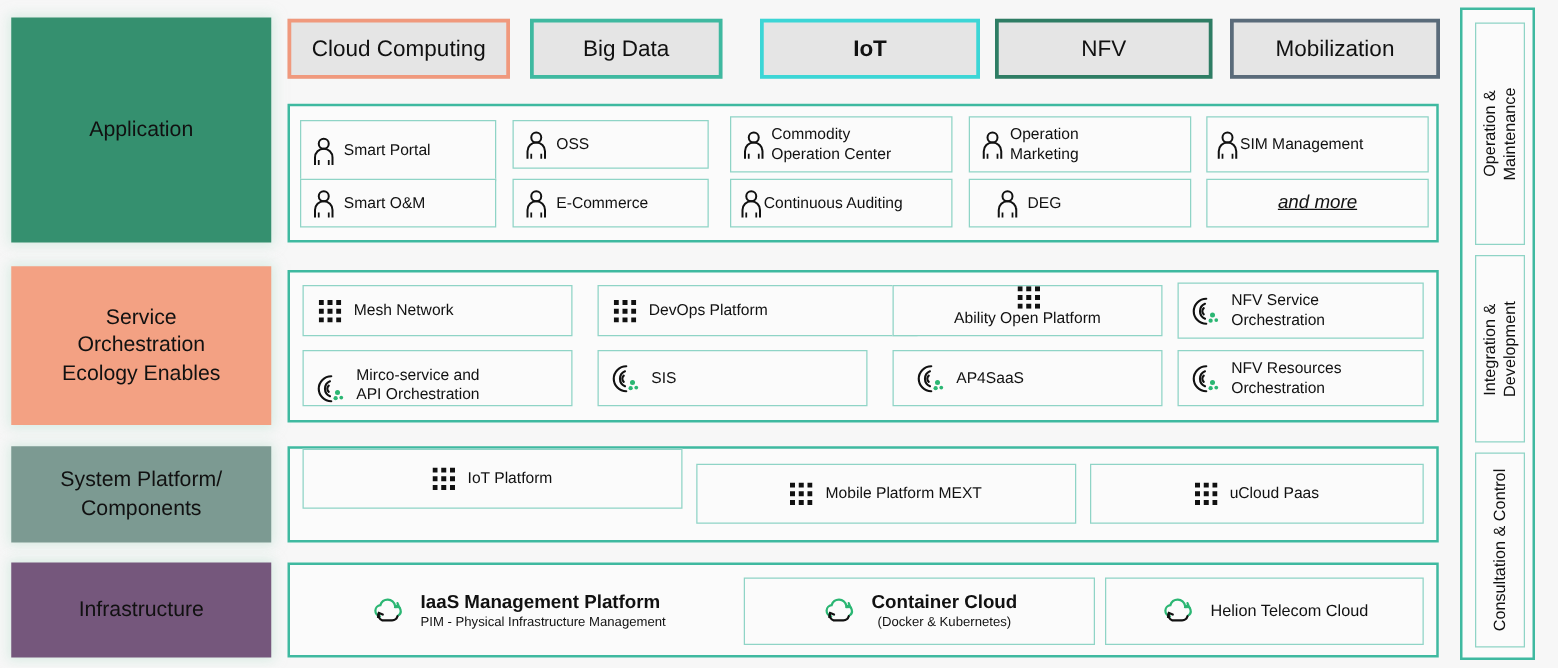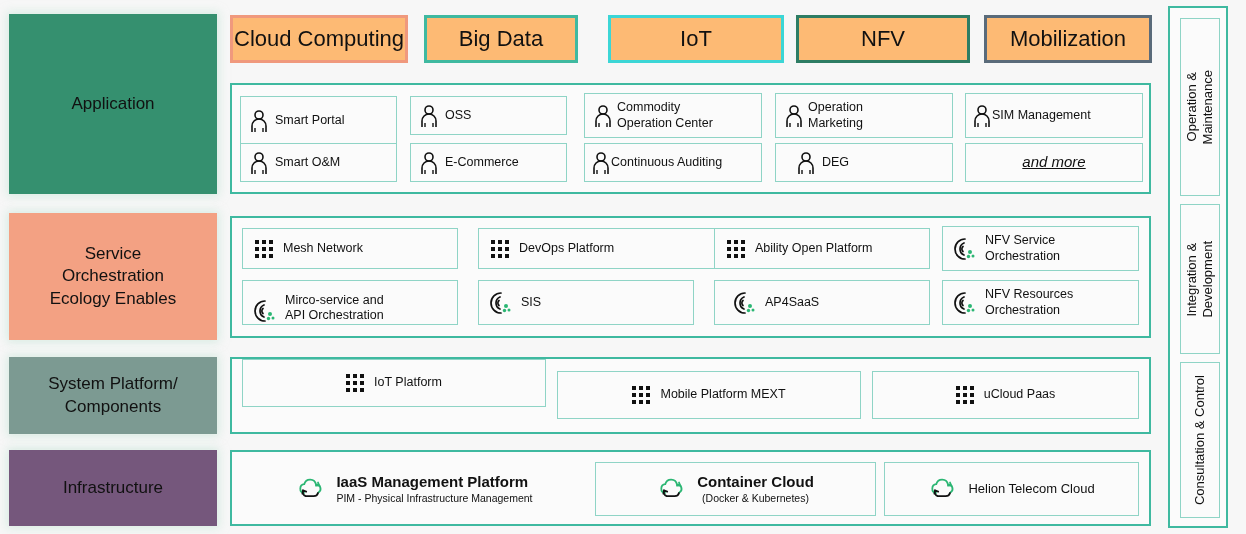--- a/index.html
+++ b/index.html
@@ -35,23 +35,23 @@
     display: flex; align-items: center;
     font-size: 12.5px; color: #111;
   }
   .tile.centered { justify-content: center; }
   .tile .txt { line-height: 1.25; text-align: center; }
   .tile.lead .txt { text-align: left; }
 
   
   .chip {
     position: absolute;
-    background: #fdba74;
+    background: #e5e5e5;
     display: flex; align-items: center; justify-content: center;
-    font-size: 22px; color: #111;
+    font-size: 18px; color: #111;
   }
 
   
   .side-outer {
     position: absolute; left: 1168px; top: 6px;
     width: 60px; height: 522px;
     border: 2px solid #3fb9a0; background: #fbfbfb;
   }
   .side-box {
     position: absolute; left: 10px; width: 40px;
@@ -94,21 +94,21 @@
   <div class="layer-label" style="top:450px;height:76px;width:208px;background:#75577C;white-space:pre-line;">
     <span>Infrastructure</span>
   </div>
 
   <div class="chip" style="left:230px;top:15px;width:178px;height:48px;border:3px solid #F0997D;">
     <span>Cloud Computing</span>
   </div>
   <div class="chip" style="left:424px;top:15px;width:154px;height:48px;border:3px solid #3FB9A0;">
     <span>Big Data</span>
   </div>
-  <div class="chip" style="left:608px;top:15px;width:176px;height:48px;border:3px solid #3CD6D6;">
+  <div class="chip" style="left:608px;top:15px;width:176px;height:48px;border:3px solid #3CD6D6;font-weight:bold;">
     <span>IoT</span>
   </div>
   <div class="chip" style="left:796px;top:15px;width:174px;height:48px;border:3px solid #2E7D64;">
     <span>NFV</span>
   </div>
   <div class="chip" style="left:984px;top:15px;width:168px;height:48px;border:3px solid #5A6B7A;">
     <span>Mobilization</span>
   </div>
 
   <div class="row-box" style="left:230px;top:83px;width:921px;height:111px;">
@@ -261,21 +261,21 @@
               <rect x="14" y="7" width="4" height="4"></rect>
               <rect x="0" y="14" width="4" height="4"></rect>
               <rect x="7" y="14" width="4" height="4"></rect>
               <rect x="14" y="14" width="4" height="4"></rect>
             </g>
           </svg>
       </span>
       <span class="txt" style="white-space:pre-line;">DevOps Platform</span>
     </div>
 
-    <div class="tile lead" style="left:482px;top:10px;width:216px;height:41px;">
+    <div class="tile lead" style="left:482px;top:10px;width:216px;height:41px;flex-direction:column;">
       <span class="ic" style="margin:0 10px 0 12px;">
         <svg width="18" height="18" viewBox="0 0 18 18">
             <g fill="#111">
               <rect x="0" y="0" width="4" height="4"></rect>
               <rect x="7" y="0" width="4" height="4"></rect>
               <rect x="14" y="0" width="4" height="4"></rect>
               <rect x="0" y="7" width="4" height="4"></rect>
               <rect x="7" y="7" width="4" height="4"></rect>
               <rect x="14" y="7" width="4" height="4"></rect>
               <rect x="0" y="14" width="4" height="4"></rect>

